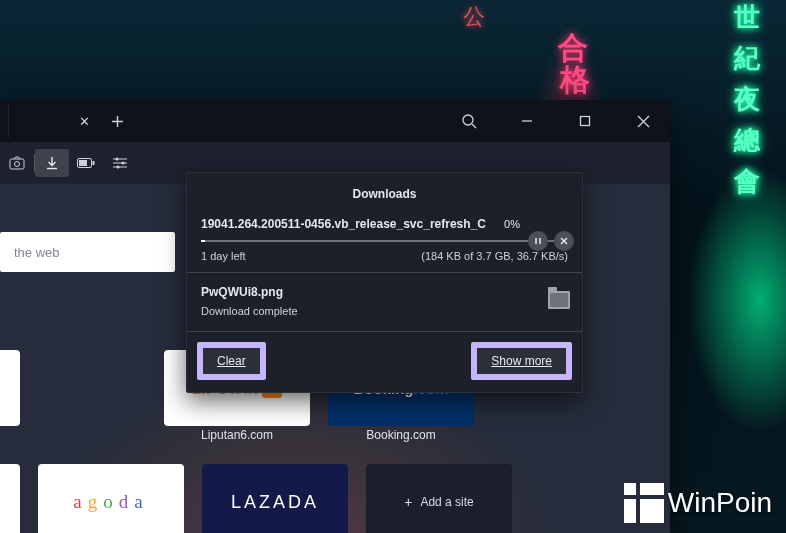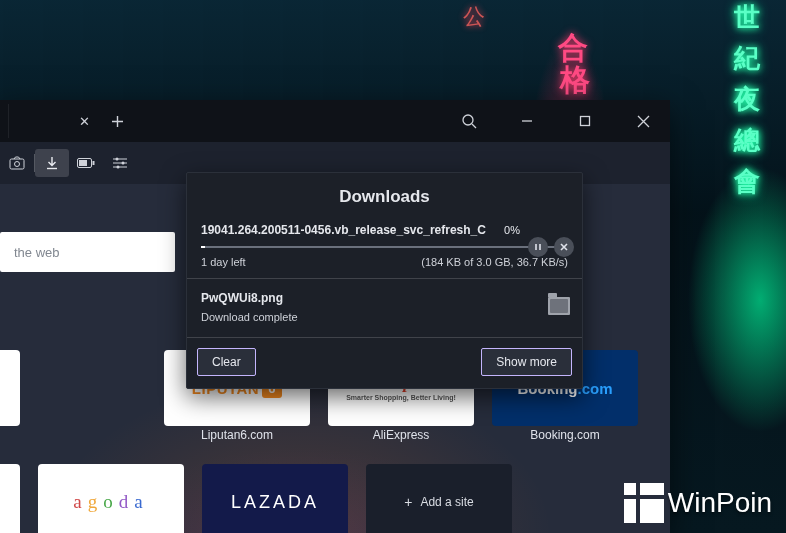--- a/index.html
+++ b/index.html
@@ -99,40 +99,40 @@
   .lazada { background:#131a4a; color:#fff; font-size:18px; letter-spacing:3px; font-weight:300; }
   .addsite { background:#1a1f2b; color:#d9dce3; font-size:12px; font-weight:500; display:flex; align-items:center; justify-content:center; gap:8px; }
 
   
   .dl-panel {
     position:absolute; left: 186px; top: 172px; width: 397px;
     background:#1c2028; color:#e5e7ec; border:1px solid #2b303a; border-radius:2px;
     box-shadow: 0 8px 24px rgba(0,0,0,.6);
     padding: 10px 0 12px; z-index: 10;
   }
-  .dl-title { font-size:17px; font-weight:700; text-align:center; padding: 4px 0 10px; }
+  .dl-title { font-size:12px; font-weight:700; text-align:center; padding: 4px 0 10px; }
   .dl-item { padding: 6px 14px 10px; border-bottom: 1px solid rgba(255,255,255,.16); position:relative; }
   .dl-item:last-of-type { border-bottom: 1px solid rgba(255,255,255,.16); }
   .dl-name { font-size:12px; font-weight:700; white-space:nowrap; overflow:hidden; text-overflow:clip; max-width: 300px; display:inline-block; }
   .dl-pct { position:absolute; right:62px; top:7px; font-size:11px; }
   .dl-bar { height:2px; background:#6a707c; margin:5px 0 8px; position:relative; }
   .dl-bar .fill { position:absolute; left:0; top:0; bottom:0; width:1%; background:#fff; }
   .dl-row2 { display:flex; justify-content:space-between; font-size:11px; color:#cfd2d9; }
   .dl-ctrls { position:absolute; right:8px; top:20px; display:flex; gap:6px; }
   .circle-btn { width:20px; height:20px; border-radius:50%; background:#4a4f59; display:flex; align-items:center; justify-content:center; color:#dfe2ea; font-size:11px; }
 
   .dl-item2 { padding: 12px 14px 14px; border-bottom: 1px solid rgba(255,255,255,.16); position:relative; }
   .dl-item2 .dl-name { font-weight:700; font-size:12px; }
   .dl-sub { font-size:11px; color:#cfd2d9; margin-top:2px; }
   .folder-btn { position:absolute; right:12px; top:18px; width:22px; height:18px; background:#9fa3ab; border-radius:1px; }
   .folder-btn::before{ content:""; position:absolute; top:-4px; left:0; width:9px; height:4px; background:#9fa3ab; border-radius:1px 1px 0 0;}
   .folder-btn::after{ content:""; position:absolute; inset:2px; background:#6e727b; border-radius:1px;}
 
   .dl-footer { display:flex; justify-content:space-between; padding: 10px 10px 0; }
-  .btn { background:#2a2f3a; border:1px solid #c4b5fd; color:#e6e8ee; font-size:12px; padding:6px 14px; border-radius:2px; }
+  .btn { background:#2a2f3a; border:6px solid #c4b5fd; color:#e6e8ee; font-size:12px; padding:6px 14px; border-radius:2px;text-decoration:underline; }
 
   
   .winpoin {
     position:absolute; right: 14px; bottom: 10px;
     display:flex; align-items:center; gap:4px; color:#fff;
     font-size:28px; font-weight:400; z-index: 20;
     text-shadow: 0 2px 3px rgba(0,0,0,.5);
   }
   .winlogo { display:grid; grid-template-columns: 12px 24px; grid-template-rows: 12px 24px; gap:4px; }
   .winlogo div { background:#fff; }
@@ -237,29 +237,20 @@
             <div class="caption"></div>
           </div>
 
         <div class="tile">
           <div class="card">
               <div class="liputan">LIPUTAN<span class="six">6</span></div>
             </div>
           <div class="caption">Liputan6.com</div>
         </div>
 
-        <div class="tile">
-          <div class="card">
-              <div class="ali">
-            <div class="a1">AliExpress</div>
-            <div class="a2">Smarter Shopping, Better Living!</div>
-          </div>
-            </div>
-          <div class="caption">AliExpress</div>
-        </div>
 
         <div class="tile">
           <div class="card booking">
             <span>Booking</span>
               <span class="com">.com</span>
           </div>
           <div class="caption">Booking.com</div>
         </div>
       </div>
 
@@ -290,21 +281,21 @@
   <div class="dl-title">Downloads</div>
 
   <div class="dl-item">
     <span class="dl-name">19041.264.200511-0456.vb_release_svc_refresh_C</span>
     <span class="dl-pct">0%</span>
     <div class="dl-bar">
         <div class="fill"></div>
       </div>
     <div class="dl-row2">
       <span>1 day left</span>
-      <span>(184 KB of 3.0 GB, 36.7 KB/s)</span>
+      <span>(184 KB of 3.7 GB, 36.7 KB/s)</span>
     </div>
     <div class="dl-ctrls">
       <div class="circle-btn">
         <svg width="8" height="8" viewBox="0 0 8 8">
             <path d="M2 1v6M6 1v6" stroke="#dfe2ea" stroke-width="1.6"></path>
           </svg>
       </div>
       <div class="circle-btn">
         <svg width="8" height="8" viewBox="0 0 8 8">
             <path d="M1 1l6 6M7 1L1 7" stroke="#dfe2ea" stroke-width="1.6"></path>

